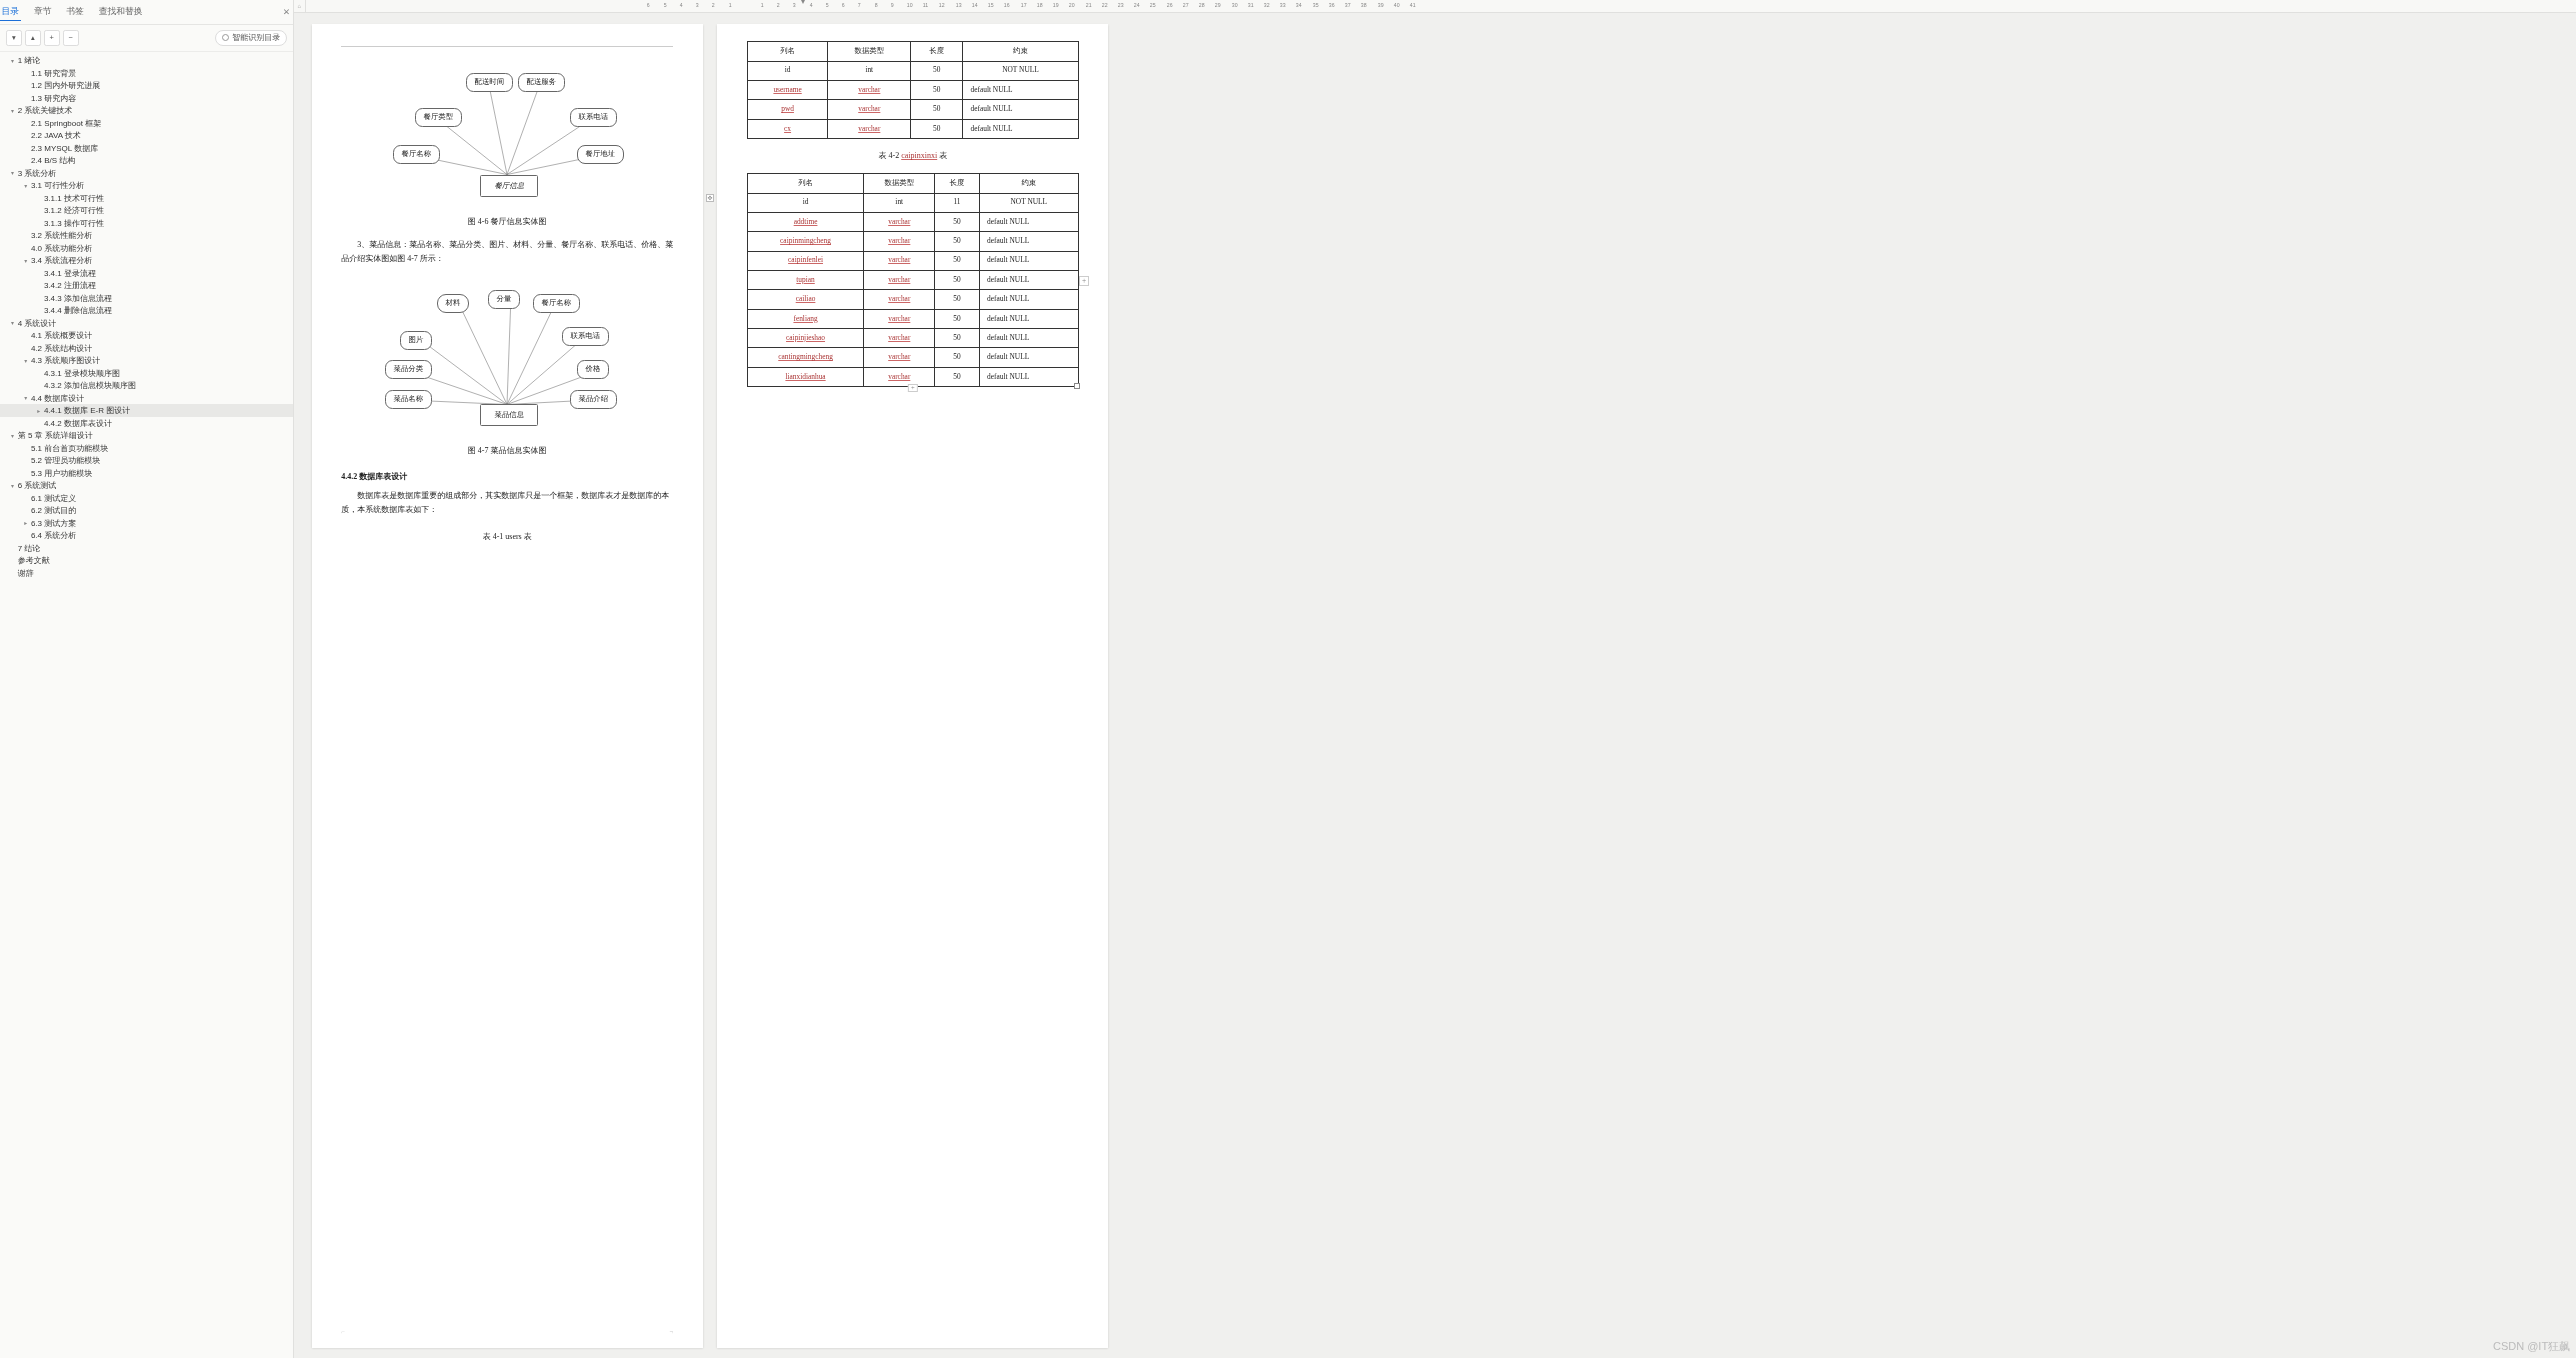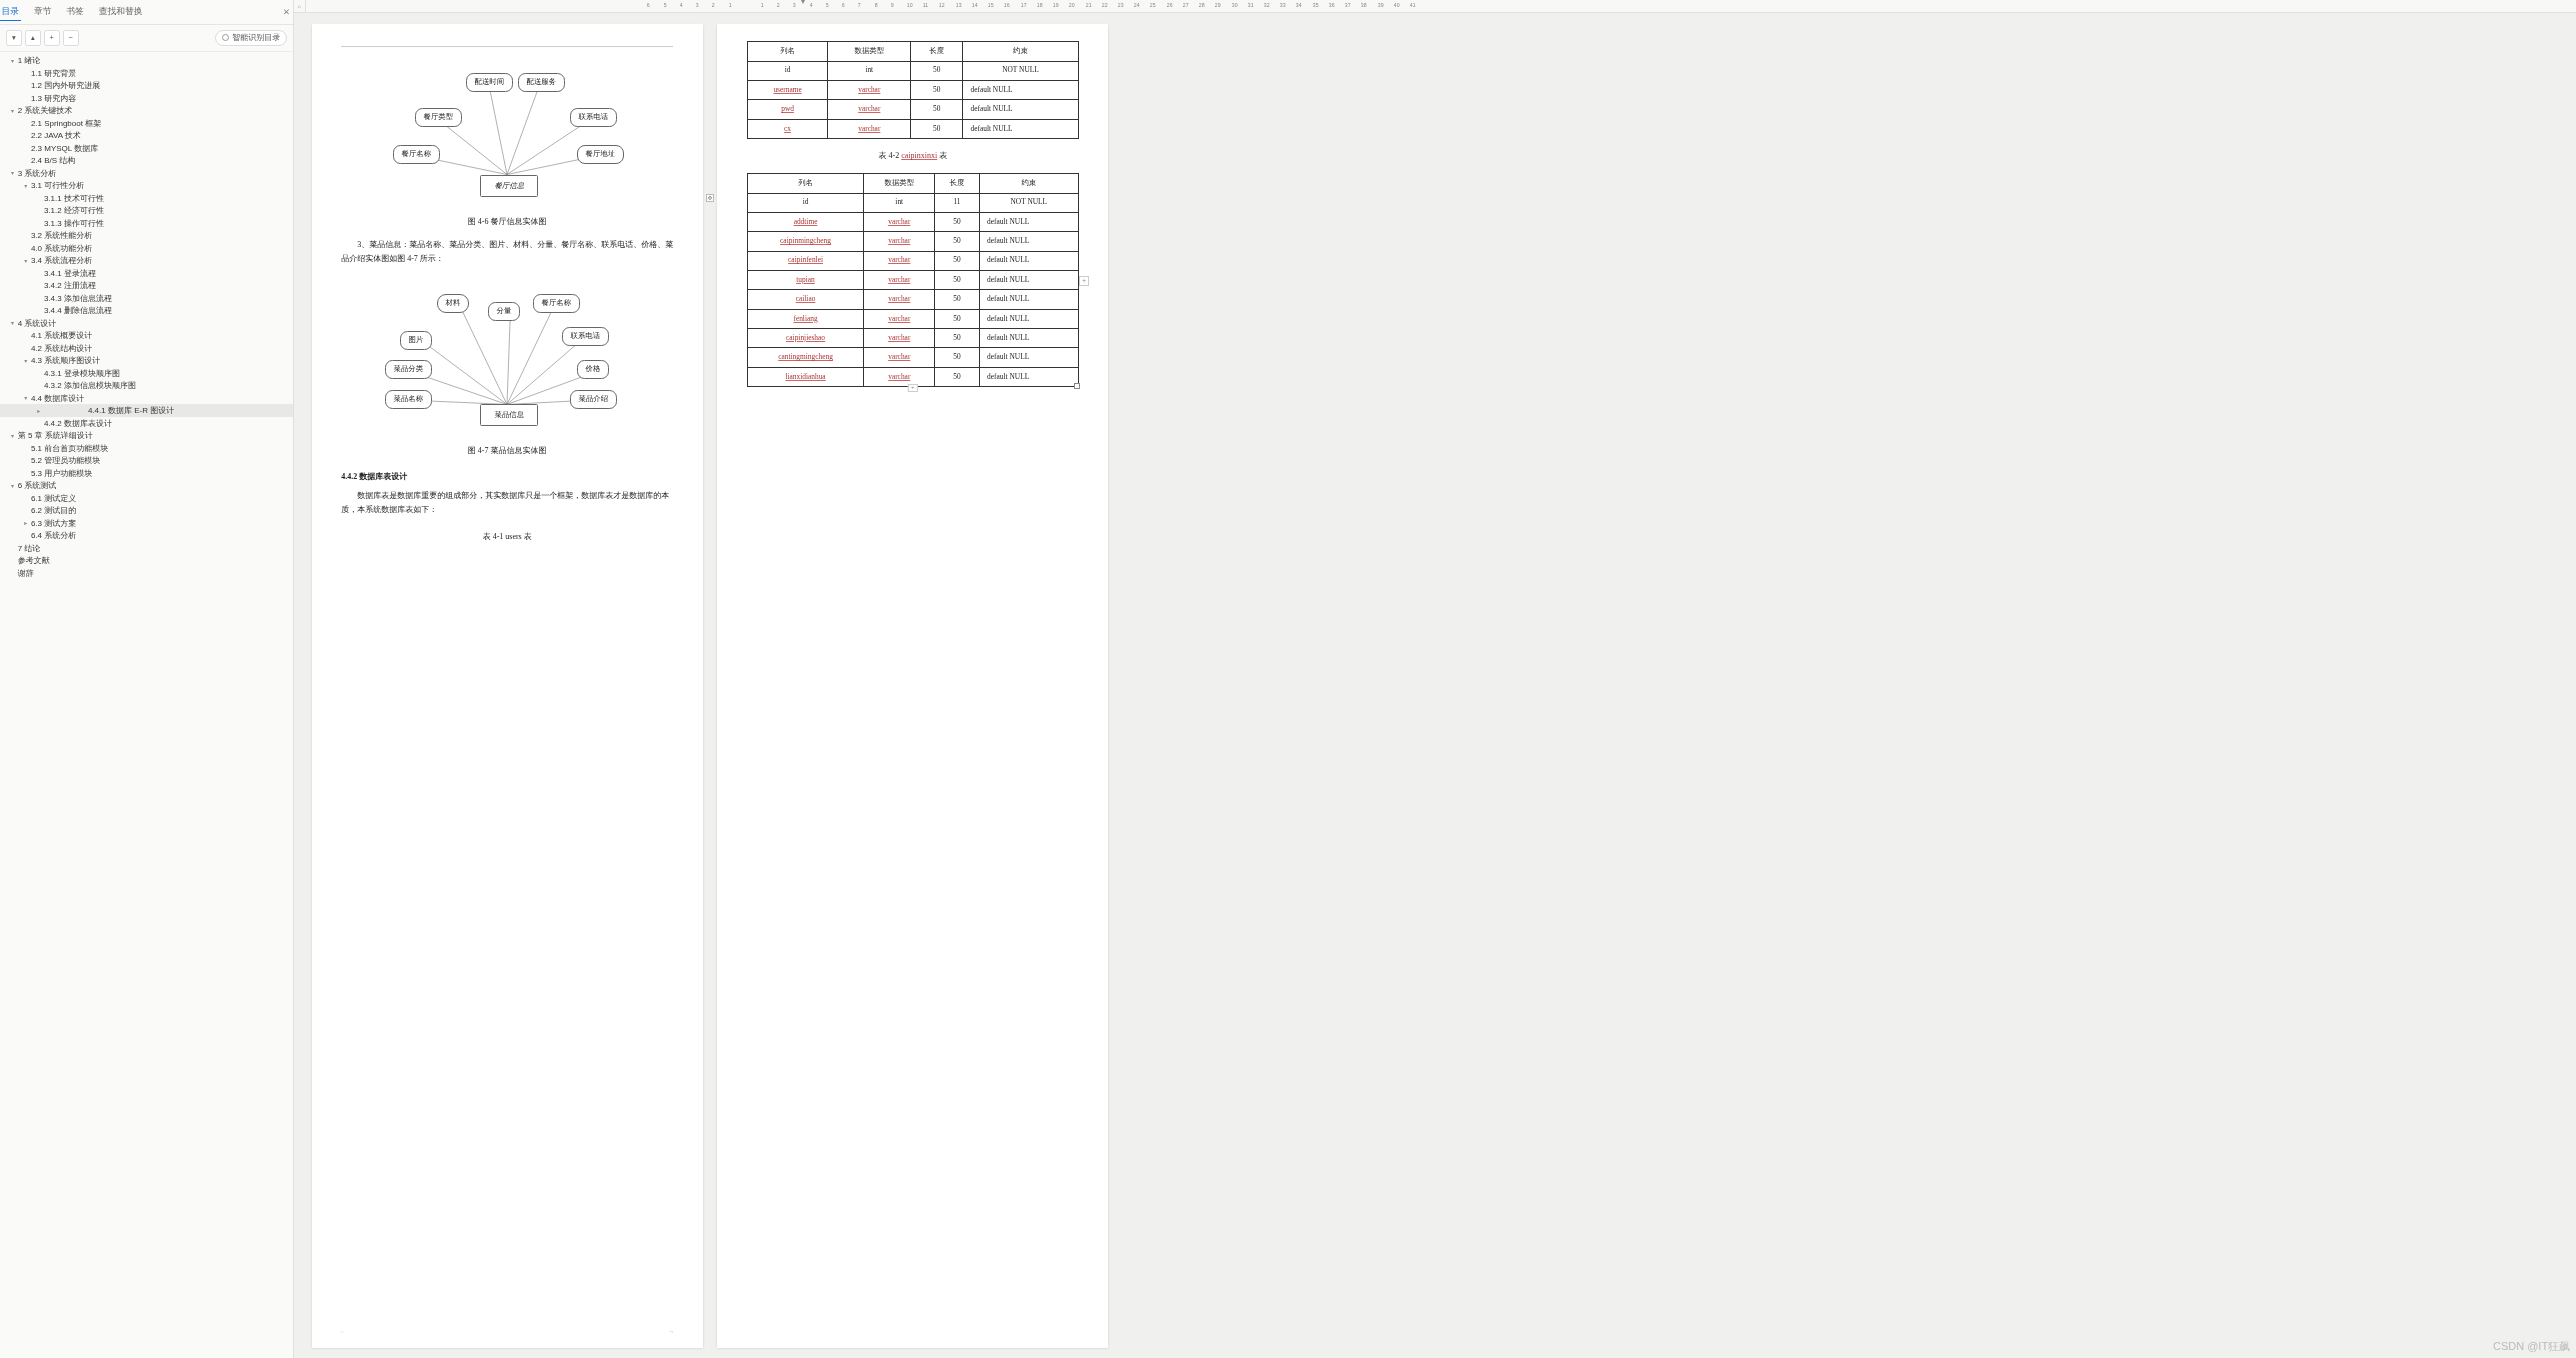--- a/index.html
+++ b/index.html
@@ -15,21 +15,21 @@
 .sidebar-toolbar { display: flex; align-items: center; height: 26.5px; padding: 0 5.9px; gap: 2.9px; border-bottom: 0.7px solid #ececea; }
 .tbtn { width: 16px; height: 16px; border: 0.7px solid #ddd; background: #fff; border-radius: 2.2px; display: flex; align-items: center; justify-content: center; cursor: pointer; font-size: 7.4px; color: #555; }
 .spacer { flex: 1; }
 .ai-btn { display: flex; align-items: center; gap: 2.9px; border: 0.7px solid #ddd; background: #fff; border-radius: 8.8px; padding: 1.5px 5.9px; font-size: 8px; color: #555; cursor: pointer; }
 .circ { width: 7.4px; height: 7.4px; border: 0.7px solid #999; border-radius: 50%; }
 
 .outline { flex: 1; overflow-y: auto; padding: 2.9px 0; }
 .outline::-webkit-scrollbar { width: 4.4px; }
 .outline::-webkit-scrollbar-thumb { background: #ccc; border-radius: 2.2px; }
 .oi { display: flex; align-items: center; height: 12.5px; padding-right: 5.9px; cursor: pointer; font-size: 8px; color: #333; }
-.oi.hl { background: #e8e8e6; gap: 44px; }
+.oi.hl { background: #e8e8e6; }
 .oi .tw { width: 7.4px; height: 7.4px; display: flex; align-items: center; justify-content: center; color: #888; font-size: 5.9px; margin-right: 1.5px; }
 .lv0 { padding-left: 8.8px; }
 .lv1 { padding-left: 22px; }
 .lv2 { padding-left: 35px; }
 
 
 .docarea { flex: 1; display: flex; flex-direction: column; background: #f0f0ee; position: relative; }
 .ruler-top { height: 13.3px; background: #f8f8f6; border-bottom: 0.7px solid #e0e0de; position: relative; display: flex; }
 .ruler-corner { width: 11.8px; border-right: 0.7px solid #e0e0de; display: flex; align-items: center; justify-content: center; font-size: 5.9px; color: #999; }
 .ruler-h { flex: 1; position: relative; font-size: 5.2px; color: #888; }
@@ -354,21 +354,21 @@
               <line x1="225" y1="170" x2="290" y2="34" stroke="#666" stroke-width="0.7"></line>
               <line x1="225" y1="170" x2="330" y2="79" stroke="#666" stroke-width="0.7"></line>
               <line x1="225" y1="170" x2="350" y2="124" stroke="#666" stroke-width="0.7"></line>
               <line x1="225" y1="170" x2="340" y2="164" stroke="#666" stroke-width="0.7"></line>
             </svg>
             <div class="node center" style="left: 139px; top: 125px;">菜品信息</div>
             <div class="node" style="left: 44px; top: 111px;">菜品名称</div>
             <div class="node" style="left: 44px; top: 81px;">菜品分类</div>
             <div class="node" style="left: 59px; top: 52px;">图片</div>
             <div class="node" style="left: 96px; top: 14.7px; border-radius: 9px;">材料</div>
-            <div class="node" style="left: 147px; top: 23px;">分量</div>
+            <div class="node" style="left: 147px; top: 11px;">分量</div>
             <div class="node" style="left: 192px; top: 14.7px;">餐厅名称</div>
             <div class="node" style="left: 221px; top: 48px;">联系电话</div>
             <div class="node" style="left: 236px; top: 81px;">价格</div>
             <div class="node" style="left: 229px; top: 111px;">菜品介绍</div>
           </div>
         <div class="caption">图 4-7 菜品信息实体图</div>
 
         <div class="sec-head">4.4.2 数据库表设计</div>
         <p class="para-indent">数据库表是数据库重要的组成部分，其实数据库只是一个框架，数据库表才是数据库的本质，本系统数据库表如下：</p>
 

